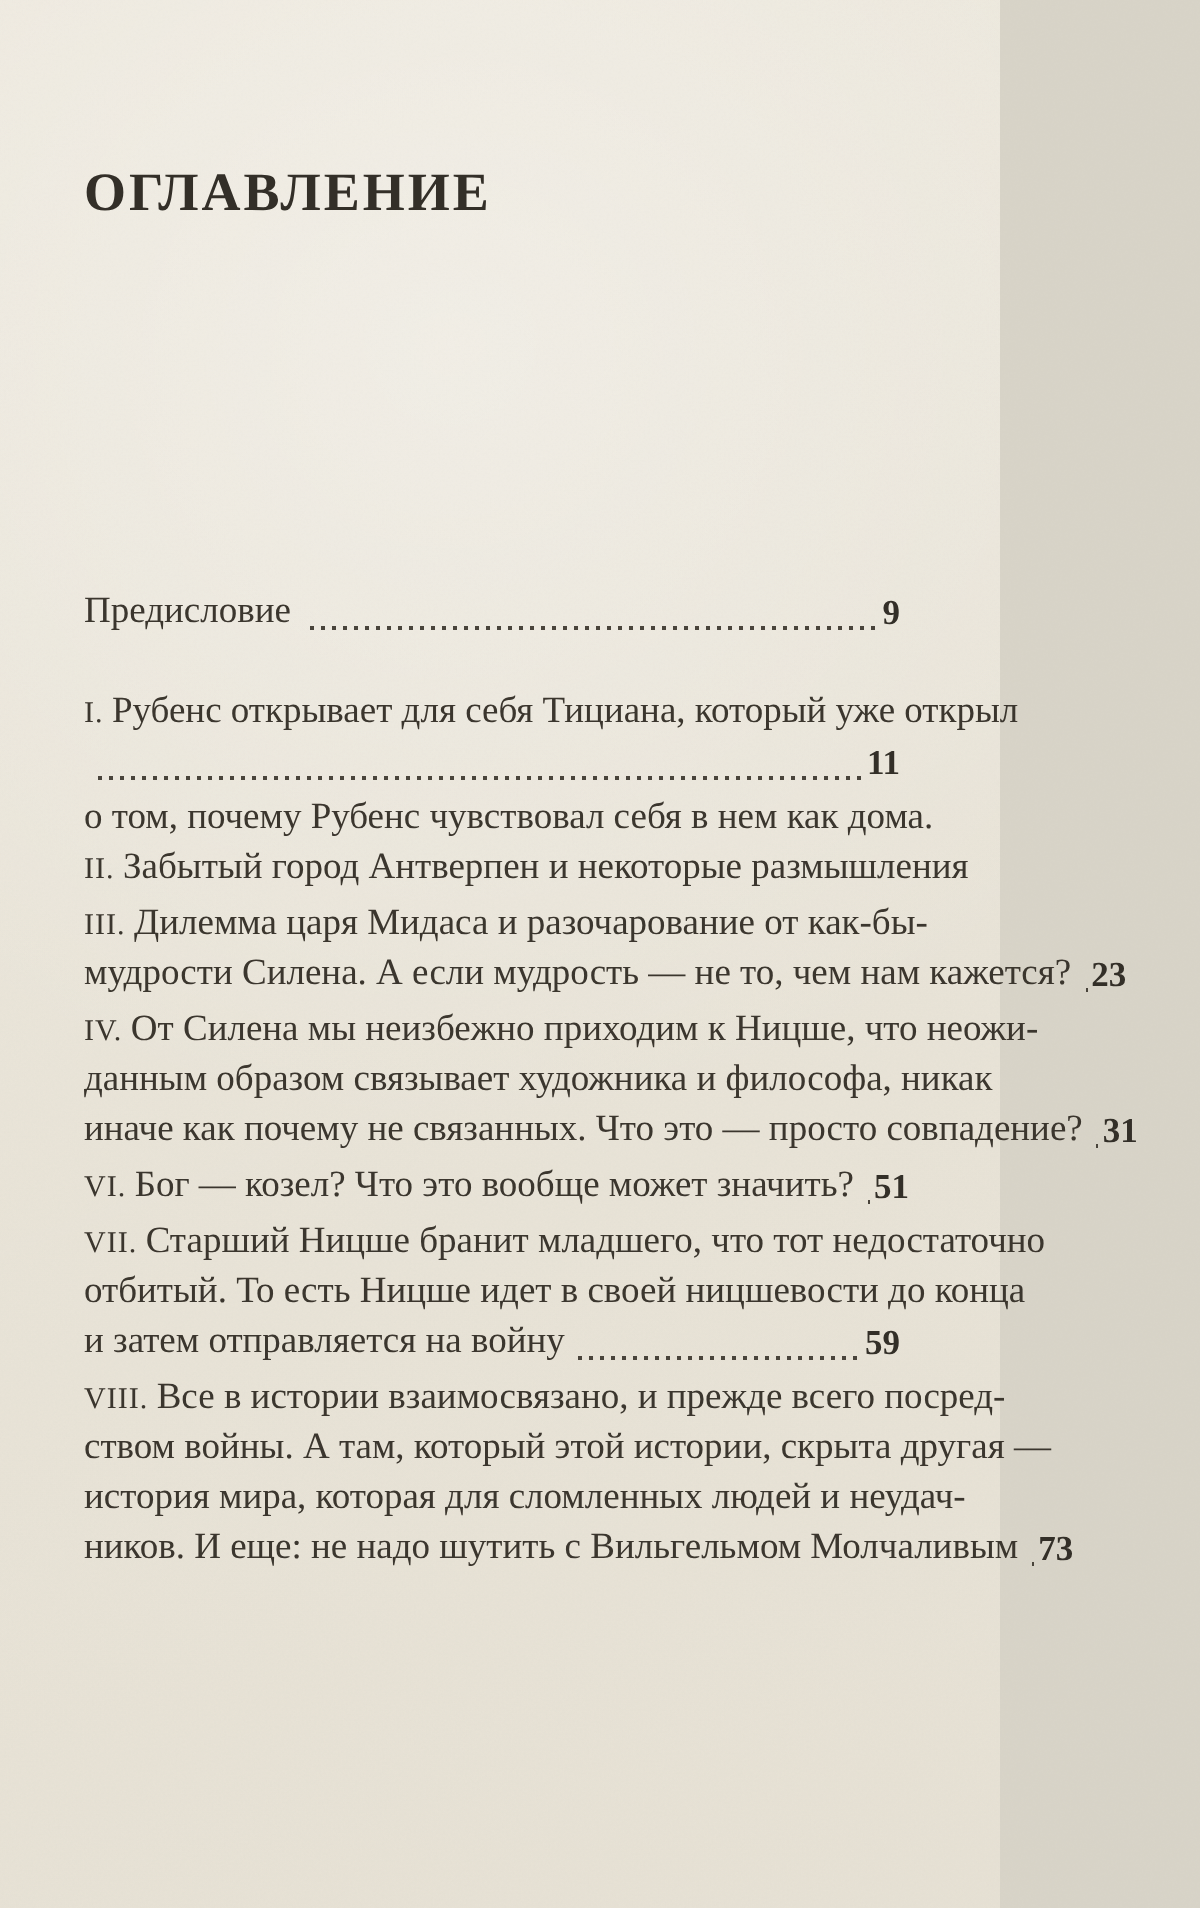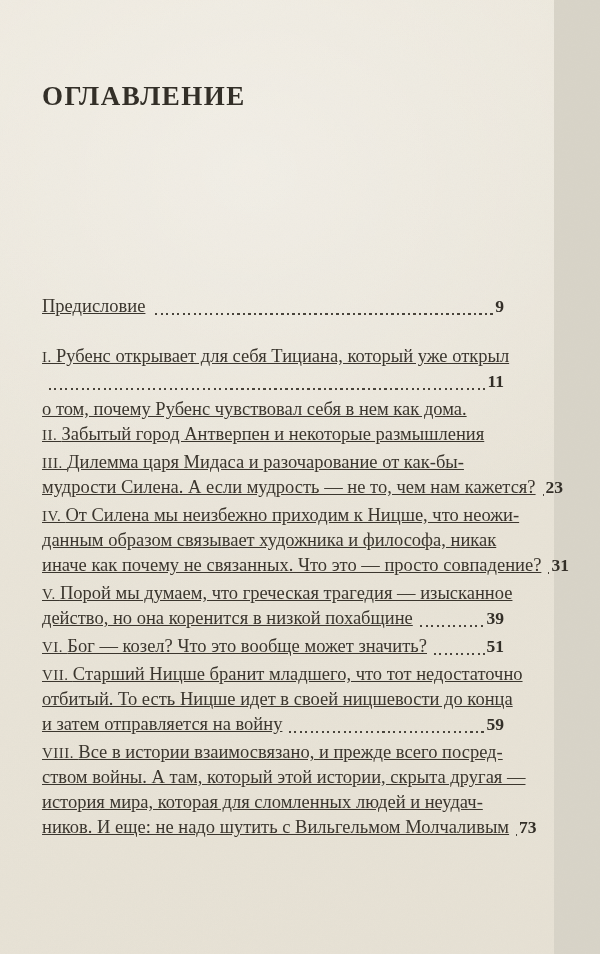--- a/index.html
+++ b/index.html
@@ -8,21 +8,21 @@
   }
   body {
     width: 600px;
     height: 954px;
     overflow: hidden;
     background: #d8d4c8;
     font-family: "Liberation Serif", "DejaVu Serif", serif;
   }
   .page {
     position: relative;
-    width: 554px;
+    width: 500px;
     height: 954px;
     background:
       radial-gradient(ellipse 120% 60% at 45% 18%, rgba(255,255,255,0.30), rgba(255,255,255,0) 70%),
       linear-gradient(160deg, rgba(255,255,255,0.10) 0%, rgba(0,0,0,0.015) 55%, rgba(120,110,90,0.05) 100%),
       #ece7db;
     color: #3b362e;
     box-sizing: border-box;
     padding: 82px 50px 0 42px;
   }
   .texture {
@@ -59,21 +59,20 @@
   .entry:last-child {
     margin-bottom: 0;
   }
   .line {
     display: flex;
     height: 25px;
   }
   .line-text {
     white-space: nowrap;
     flex: 0 0 auto;
-    text-decoration: underline;
   }
   .numeral {
     font-size: 15px;
     letter-spacing: 0.5px;
   }
   .leader {
     flex: 1 1 auto;
     min-width: 10px;
     position: relative;
   }
@@ -158,30 +157,20 @@
             <span class="line-text">данным образом связывает художника и философа, никак</span>
           </div>
           <div class="line">
             <span class="line-text">иначе как почему не связанных. Что это — просто совпадение?</span>
             <span class="leader"></span>
             <span class="pageno">31</span>
           </div>
         </div>
         <div class="entry">
           <div class="line">
-            <span class="line-text"><span class="numeral">V. </span>Порой мы думаем, что греческая трагедия — изысканное</span>
-          </div>
-          <div class="line">
-            <span class="line-text">действо, но она коренится в низкой похабщине</span>
-            <span class="leader"></span>
-            <span class="pageno">39</span>
-          </div>
-        </div>
-        <div class="entry">
-          <div class="line">
             <span class="line-text"><span class="numeral">VI. </span>Бог — козел? Что это вообще может значить?</span>
             <span class="leader"></span>
             <span class="pageno">51</span>
           </div>
         </div>
         <div class="entry">
           <div class="line">
             <span class="line-text"><span class="numeral">VII. </span>Старший Ницше бранит младшего, что тот недостаточно</span>
           </div>
           <div class="line">

